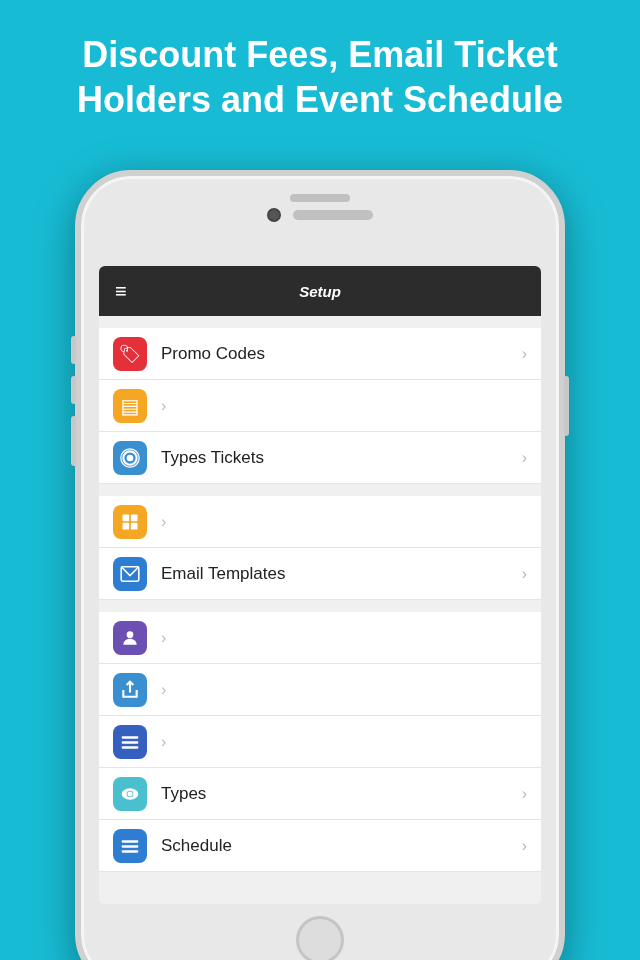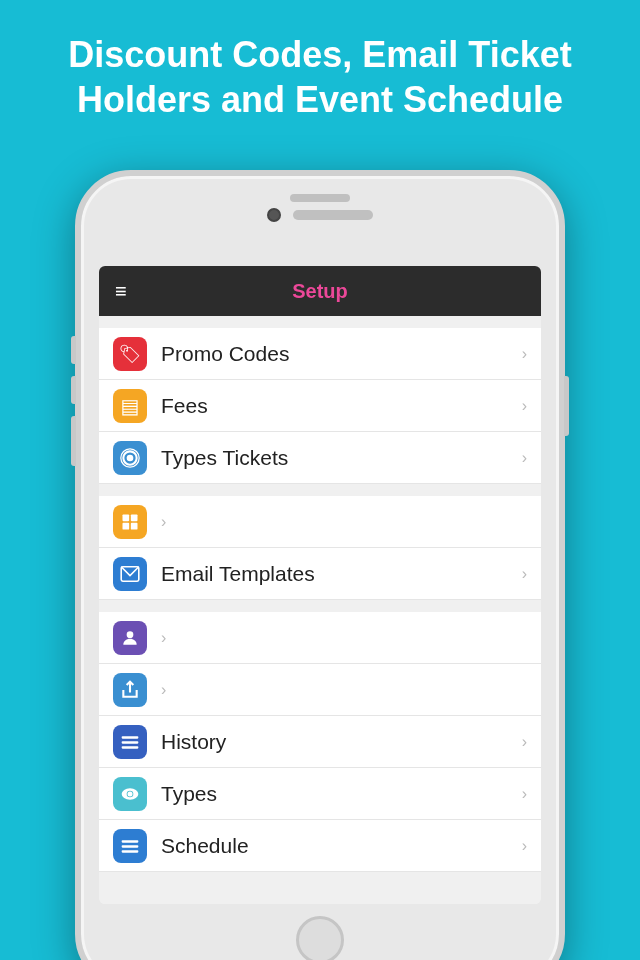--- a/index.html
+++ b/index.html
@@ -93,23 +93,24 @@
       position: relative;
     }
     .app-navbar .hamburger {
       position: absolute;
       left: 16px;
       color: white;
       font-size: 20px;
       line-height: 1;
     }
     .app-navbar .nav-title {
-      color: #ec4899;
-      font-size: 20px;
+      color: #ffffff;
+      font-size: 15px;
       font-weight: 700;
+      font-style: italic;
     }
 
     
     .menu-list {
       background: #f0f0f0;
       overflow-y: auto;
       height: calc(100% - 50px);
     }
 
     .menu-section {
@@ -150,21 +151,21 @@
     .icon-amber  { background: #f5a623; }
     .icon-blue2  { background: #2d7dd2; }
     .icon-purple { background: #6b4fb3; }
     .icon-blue3  { background: #3a8fd1; }
     .icon-dkblue { background: #3560c0; }
     .icon-teal   { background: #4abfcf; }
     .icon-blue4  { background: #2d7dd2; }
 
     .menu-label {
       flex: 1;
-      font-size: 21px;
+      font-size: 17px;
       color: #222;
     }
 
     .menu-chevron {
       color: #bbb;
       font-size: 16px;
     }
 
     
     .phone-side-btn-left {
@@ -212,21 +213,21 @@
       height: 48px;
       background: #ddd;
       border-radius: 50%;
       border: 3px solid #c5c5c5;
     }
   </style>
 </head>
 <body>
 
 <div class="page-header">
-  <h1>Discount Codes, Email Ticket Holders and Event Schedule</h1>
+  <h1>Discount Fees, Email Ticket Holders and Event Schedule</h1>
 </div>
 
 <div class="phone-shell">
 
   <div class="phone-side-btn-left"></div>
   <div class="phone-side-btn-left2"></div>
   <div class="phone-side-btn-left3"></div>
   <div class="phone-side-btn-right"></div>
   <div class="phone-home-btn"></div>
 
@@ -250,21 +251,20 @@
       <div class="section-gap"></div>
 
       <div class="menu-section">
         <div class="menu-item">
           <div class="menu-icon icon-red">🏷</div>
           <span class="menu-label">Promo Codes</span>
           <span class="menu-chevron">›</span>
         </div>
         <div class="menu-item">
           <div class="menu-icon icon-orange" style="font-size:20px;">▤</div>
-          <span class="menu-label">Fees</span>
           <span class="menu-chevron">›</span>
         </div>
         <div class="menu-item">
           <div class="menu-icon icon-blue">
             <svg width="20" height="20" viewBox="0 0 24 24" fill="white">
               <circle cx="12" cy="12" r="4"></circle>
                 <circle cx="12" cy="12" r="8" fill="none" stroke="white" stroke-width="2.5"></circle>
                 <circle cx="12" cy="12" r="11" fill="none" stroke="white" stroke-width="1.5"></circle>
             </svg>
           </div>
@@ -322,21 +322,20 @@
           <span class="menu-chevron">›</span>
         </div>
         <div class="menu-item">
           <div class="menu-icon icon-dkblue">
             <svg width="20" height="20" viewBox="0 0 24 24" fill="white">
               <rect x="2" y="5" width="20" height="3" rx="1"></rect>
               <rect x="2" y="11" width="20" height="3" rx="1"></rect>
               <rect x="2" y="17" width="20" height="3" rx="1"></rect>
             </svg>
           </div>
-          <span class="menu-label">History</span>
           <span class="menu-chevron">›</span>
         </div>
         <div class="menu-item">
           <div class="menu-icon icon-teal">
             <svg width="20" height="20" viewBox="0 0 24 24" fill="white">
               <ellipse cx="12" cy="12" rx="10" ry="7"></ellipse>
                 <ellipse cx="12" cy="12" rx="4" ry="4" fill="#4abfcf"></ellipse>
               <circle cx="12" cy="12" r="3" fill="white"></circle>
             </svg>
           </div>

